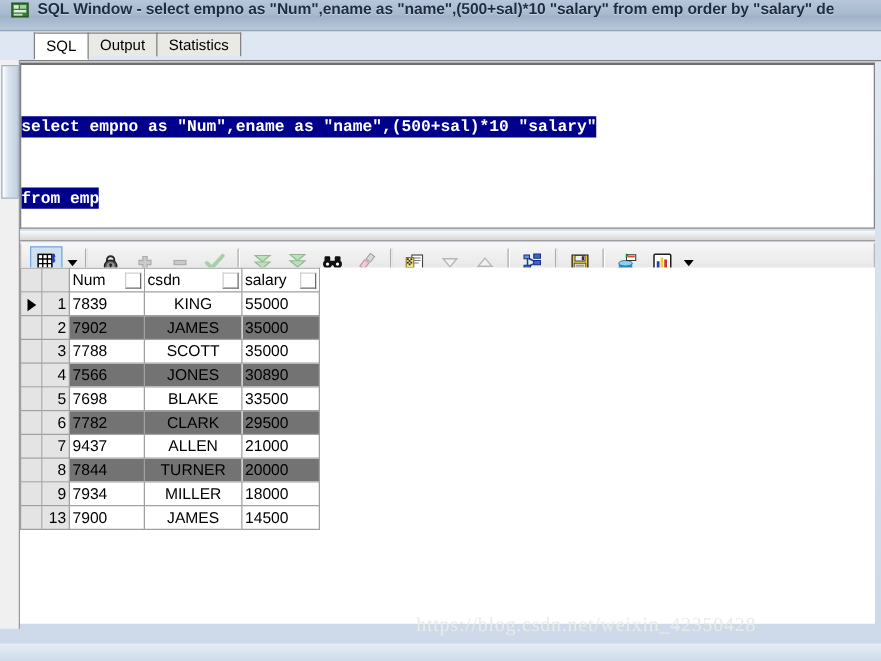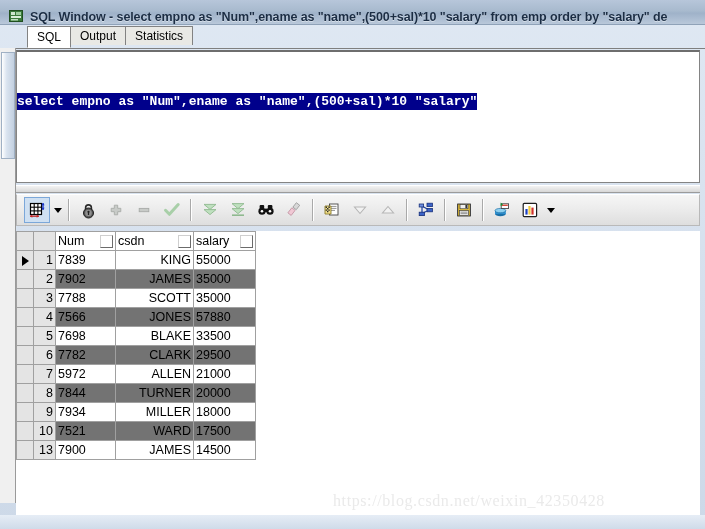--- a/index.html
+++ b/index.html
@@ -15,21 +15,21 @@
   
   .win-outer{
     position:absolute;left:0;top:0;width:705px;height:529px;
     background:linear-gradient(180deg,#dfe8f3 0%,#cdd9e8 100%);
     box-sizing:border-box;
   }
   .titlebar{
     position:absolute;left:0;top:0;width:705px;height:24px;
     background:linear-gradient(180deg,#b7c6da 0%,#a8bace 45%,#9fb2c9 55%,#b9c8da 100%);
     border-bottom:1px solid #8fa2b8;
-    display:flex;align-items:flex-end;
+    display:flex;align-items:flex-start;
     overflow:hidden;white-space:nowrap;
   }
   .title-icon{
     width:16px;height:16px;margin-left:8px;margin-right:6px;flex:none;
     position:relative;
   }
   .title-text{
     font-size:12.5px;font-weight:bold;color:#1b2d44;
     letter-spacing:-0.1px;
     text-shadow:0 1px 0 rgba(255,255,255,.45);
@@ -116,21 +116,21 @@
   }
   .tb-sep{width:1px;height:22px;background:#a9a9a9;margin:0 4px;
           border-right:1px solid #ffffff;}
   .tb-arrow{
     width:13px;height:26px;display:flex;align-items:center;justify-content:center;
   }
   .caret-dn{width:0;height:0;border-left:4px solid transparent;border-right:4px solid transparent;border-top:5px solid #000;}
 
   
   .grid-wrap{
-    position:absolute;left:16px;top:231px;width:684px;height:285px;
+    position:absolute;left:16px;top:214px;width:684px;height:285px;
     background:#ffffff;
     overflow:hidden;
   }
   table.grid{border-collapse:collapse;font-size:12.5px;table-layout:fixed;}
   table.grid td,table.grid th{
     border:1px solid #a0a0a0;
     height:19px;padding:0 2px;
     box-sizing:border-box;
     font-weight:normal;
     overflow:hidden;white-space:nowrap;
@@ -146,21 +146,21 @@
   .filt{
     position:absolute;right:2px;top:3px;width:11px;height:11px;
     background:#ffffff;border:1px solid #6b6b6b;
     border-top-color:#cfcfcf;border-left-color:#cfcfcf;
   }
   td.selcol{width:17px;background:#e4e4e4;border:1px solid #808080;
             text-align:center;padding:0;}
   td.rownum{width:22px;background:#e4e4e4;border:1px solid #808080;
             text-align:right;padding-right:3px;color:#000;}
   td.num{padding-right:4px;}
-  td.txt{text-align:right;padding-left:4px;}
+  td.txt{text-align:center;padding-left:4px;}
   tr.alt td.num,tr.alt td.txt{background:#737373;}
   tr.alt td.selcol,tr.alt td.rownum{background:#e4e4e4;}
   .arrowmark{
     display:inline-block;width:0;height:0;
     border-top:5px solid transparent;border-bottom:5px solid transparent;
     border-left:7px solid #000;
     vertical-align:middle;
   }
 
   
@@ -203,20 +203,21 @@
     <div class="tab">Statistics</div>
   </div>
 
   <div class="left-scroll">
     <div class="thumb"></div>
   </div>
 
   <div class="editor-pane">
     <div class="code">
       <span class="ln"><span class="sel">select empno as "Num",ename as "name",(500+sal)*10 "salary"</span></span>
+      <span class="ln"><span class="sel">from emp</span></span>
       
     </div>
   </div>
 
   <div class="splitter"></div>
 
   <div class="toolbar">
 
     <div style="width:6px"></div>
 
@@ -432,64 +433,57 @@
               <td class="rownum">3</td>
               <td class="num">7788</td>
               <td class="txt">SCOTT</td>
               <td class="num">35000</td>
             </tr>
             <tr class="alt">
               <td class="selcol"></td>
               <td class="rownum">4</td>
               <td class="num">7566</td>
               <td class="txt">JONES</td>
-              <td class="num">57880</td>
+              <td class="num">30890</td>
             </tr>
             <tr>
               <td class="selcol"></td>
               <td class="rownum">5</td>
               <td class="num">7698</td>
               <td class="txt">BLAKE</td>
               <td class="num">33500</td>
             </tr>
             <tr class="alt">
               <td class="selcol"></td>
               <td class="rownum">6</td>
               <td class="num">7782</td>
               <td class="txt">CLARK</td>
               <td class="num">29500</td>
             </tr>
             <tr>
               <td class="selcol"></td>
               <td class="rownum">7</td>
-              <td class="num">5972</td>
+              <td class="num">9437</td>
               <td class="txt">ALLEN</td>
               <td class="num">21000</td>
             </tr>
             <tr class="alt">
               <td class="selcol"></td>
               <td class="rownum">8</td>
               <td class="num">7844</td>
               <td class="txt">TURNER</td>
               <td class="num">20000</td>
             </tr>
             <tr>
               <td class="selcol"></td>
               <td class="rownum">9</td>
               <td class="num">7934</td>
               <td class="txt">MILLER</td>
               <td class="num">18000</td>
             </tr>
-            <tr class="alt">
-              <td class="selcol"></td>
-              <td class="rownum">10</td>
-              <td class="num">7521</td>
-              <td class="txt">WARD</td>
-              <td class="num">17500</td>
-            </tr>
             <tr>
               <td class="selcol"></td>
               <td class="rownum">13</td>
               <td class="num">7900</td>
               <td class="txt">JAMES</td>
               <td class="num">14500</td>
             </tr>
           </tbody>
     </table>
   </div>

